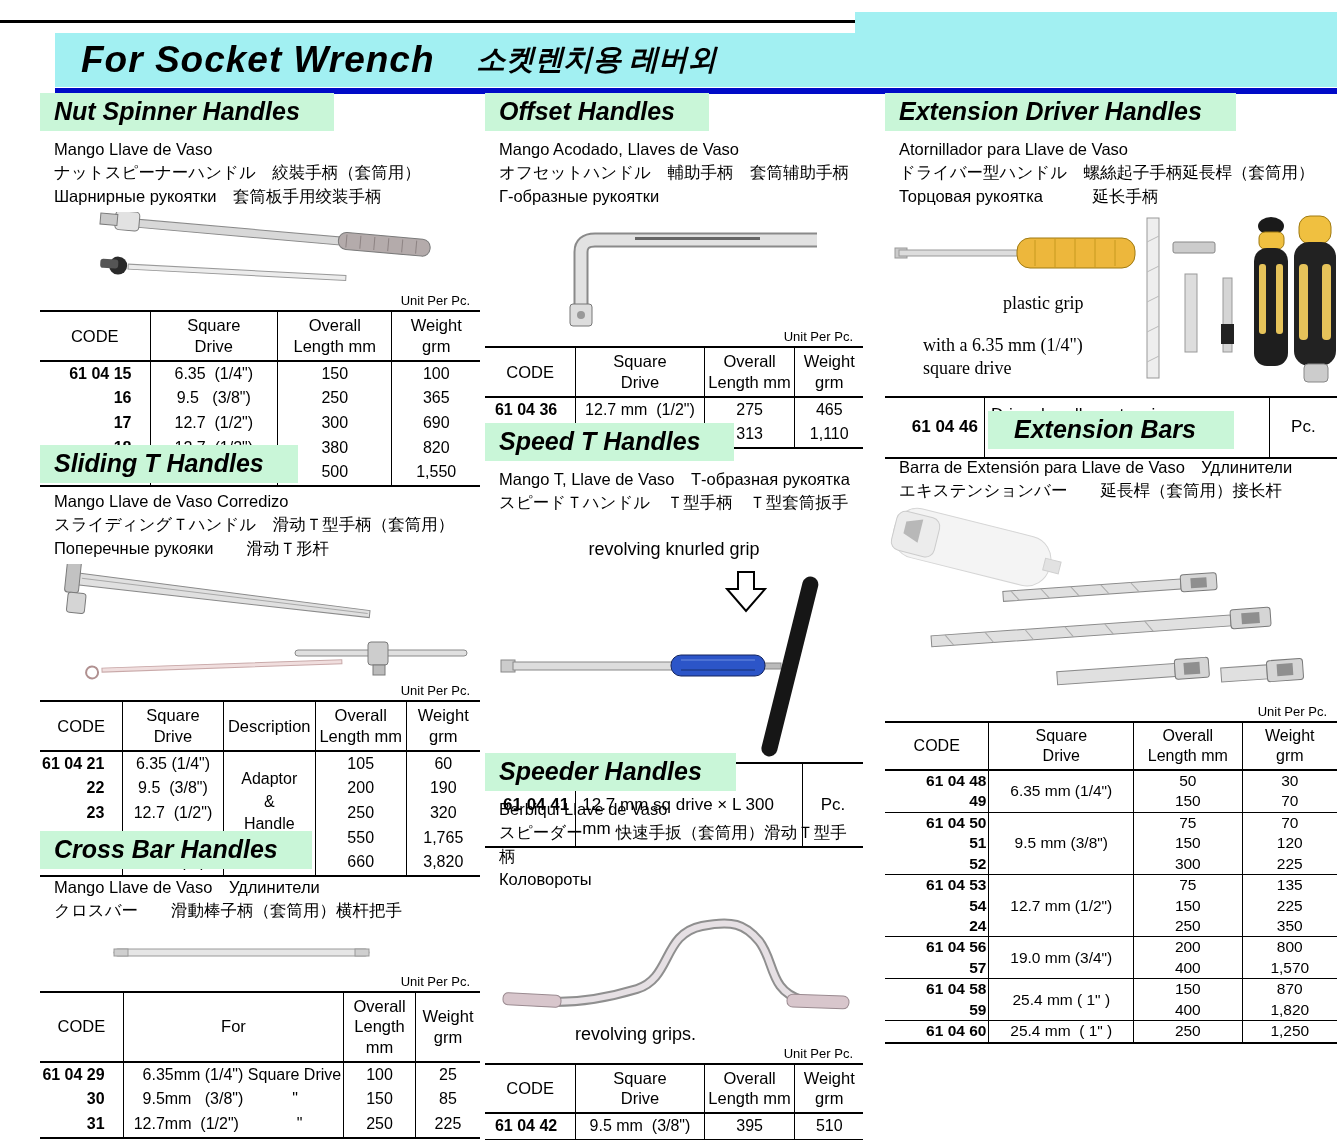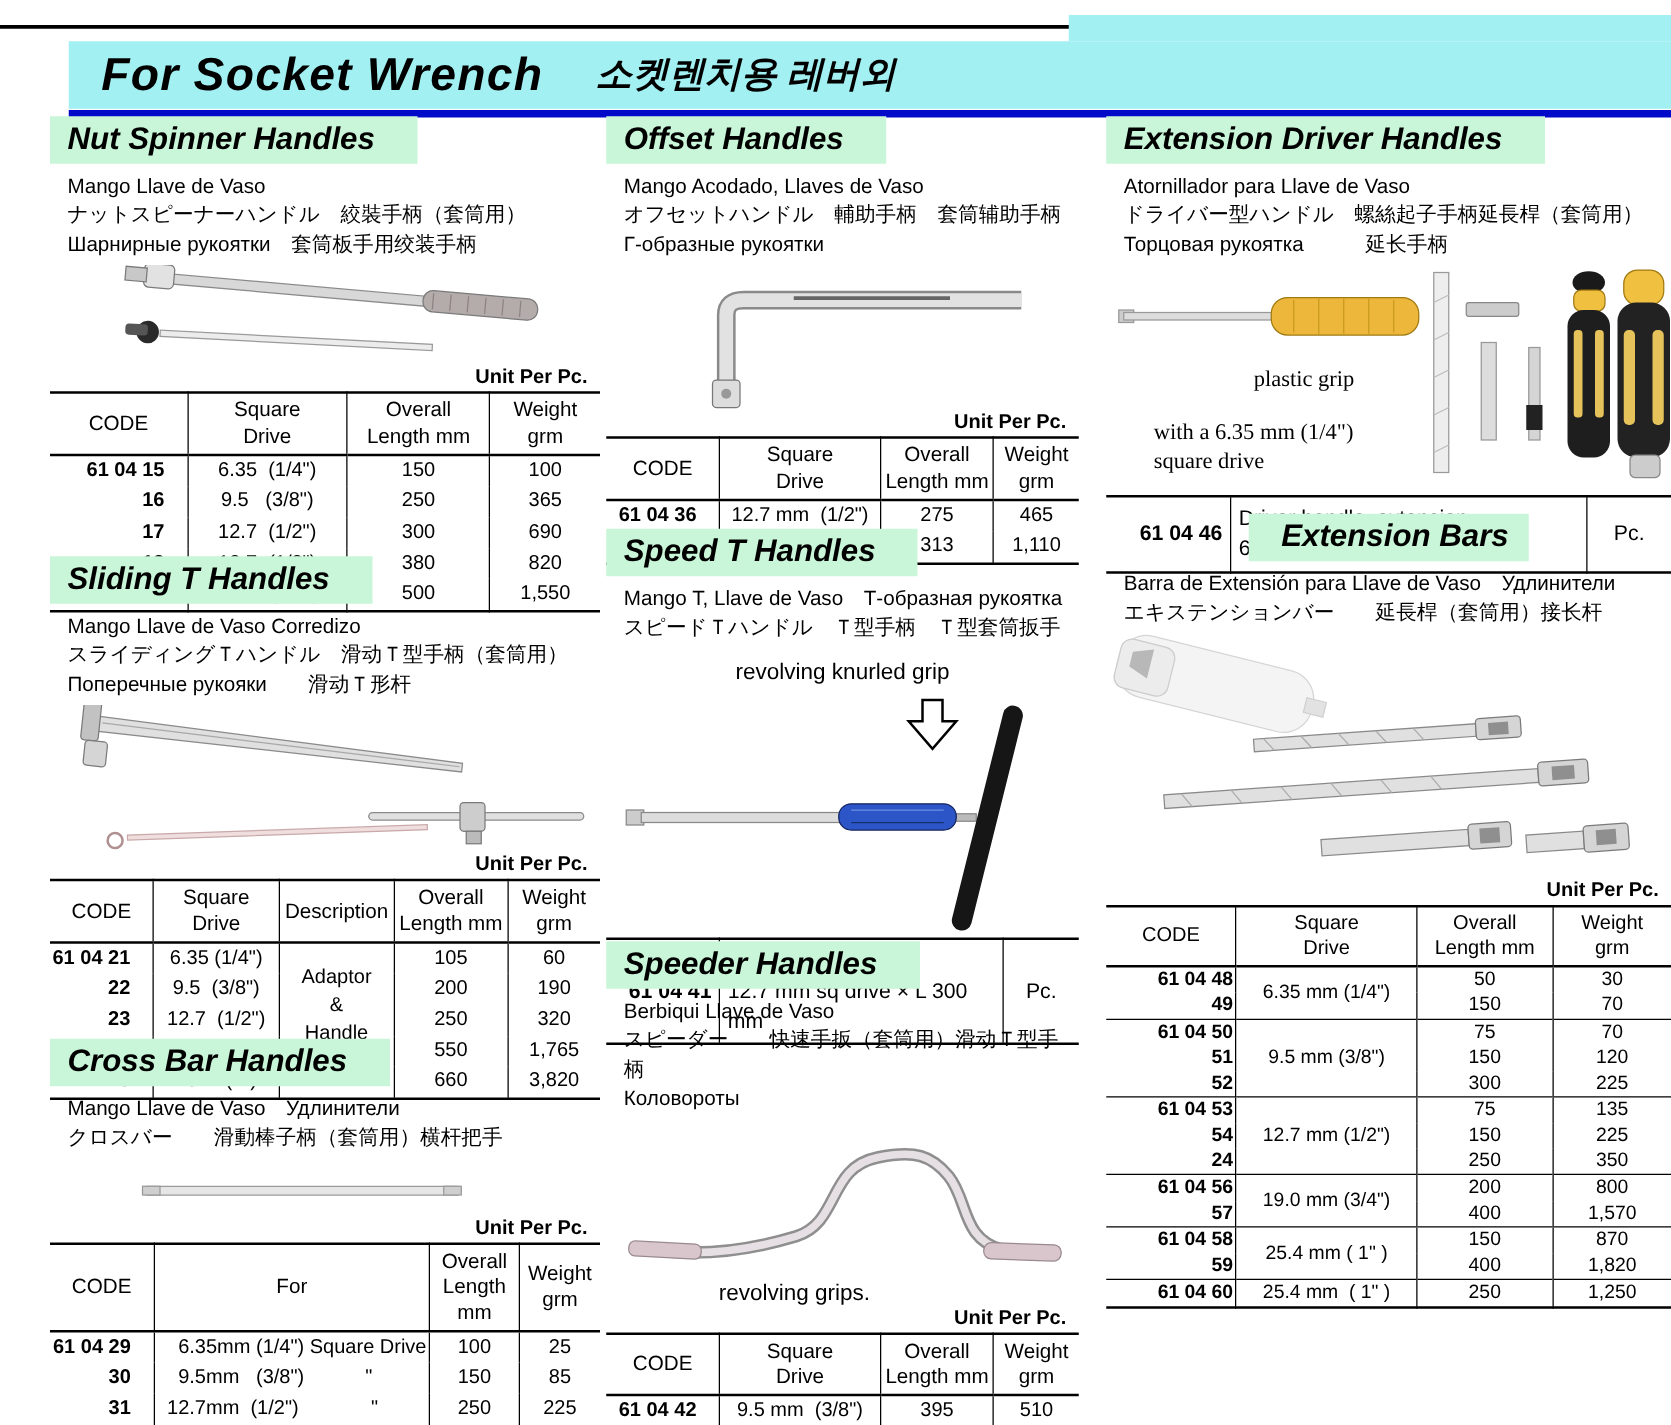--- a/index.html
+++ b/index.html
@@ -21,23 +21,23 @@
   .col-left  { left:40px;  width:440px; height:1040px; }
   .col-mid   { left:485px; width:378px; height:1040px; }
   .col-right { left:885px; width:452px; height:1040px; }
   .sect { position:absolute; left:0; width:100%; }
 
   .section-title {
     display:inline-block; background:#c9f6d8; font-weight:bold; font-style:italic;
     font-size:25px; padding:4px 34px 5px 14px; margin:0 0 7px 0; white-space:nowrap;
   }
   .center-title { text-align:center; }
-  .center-title .section-title { padding:4px 16px 5px 26px;font-style:italic; }
+  .center-title .section-title { padding:4px 38px 5px 26px;font-style:italic; }
   .sub-line { font-size:16.5px; line-height:1.42; padding-left:14px; }
-  .unit-label { text-align:right; font-size:16px; margin:1px 10px 2px 0;font-weight:bold; }
+  .unit-label { text-align:right; font-size:13px; margin:1px 10px 2px 0; }
   .product-img { display:block; margin:4px 0 0 0; }
 
   .spec-table {
     width:100%; border-collapse:collapse; font-size:16px;
     border-top:2px solid #000; border-bottom:2px solid #000;
   }
   .spec-table th {
     font-weight:normal; font-size:16.5px; white-space:pre-line; line-height:1.25;
     border-bottom:2px solid #000; padding:3px 2px; text-align:center;
   }
@@ -338,21 +338,21 @@
               </tr>
             </tbody>
           </table>
         </div>
     </section>
 
     <section class="sect" style="top:330px;">
       <div class="section-title">Speed T Handles</div>
       <div class="sub-line">Mango T, Llave de Vaso　Т-образная рукоятка</div>
       <div class="sub-line">スピードＴハンドル　Ｔ型手柄　Ｔ型套筒扳手</div>
-      <div class="annotation" style="margin-top:12px;">revolving knurled grip</div>
+      <div class="annotation" style="margin-top:24px;">revolving knurled grip</div>
       <svg class="product-img" width="378" height="198" viewBox="0 0 378 198">
         <path d="M253 8 h16 v17 h11 l-19 22 -19 -22 h11 z" fill="#fff" stroke="#000" stroke-width="2"></path>
         <rect x="16" y="96" width="14" height="12" fill="#ccc" stroke="#888"></rect>
         <rect x="28" y="98" width="218" height="8" fill="#ddd" stroke="#888"></rect>
         <rect x="246" y="99" width="50" height="6" fill="#bbb" stroke="#888"></rect>
         <rect x="186" y="91" width="94" height="21" rx="10" fill="#2c55c8" stroke="#14255e"></rect>
         <line x1="196" y1="96" x2="270" y2="96" stroke="#6e8fe0"></line>
         <line x1="196" y1="106" x2="270" y2="106" stroke="#16306e"></line>
         <g transform="rotate(14 305 102)">
           <rect x="297" y="10" width="16" height="185" rx="8" fill="#161616"></rect>

